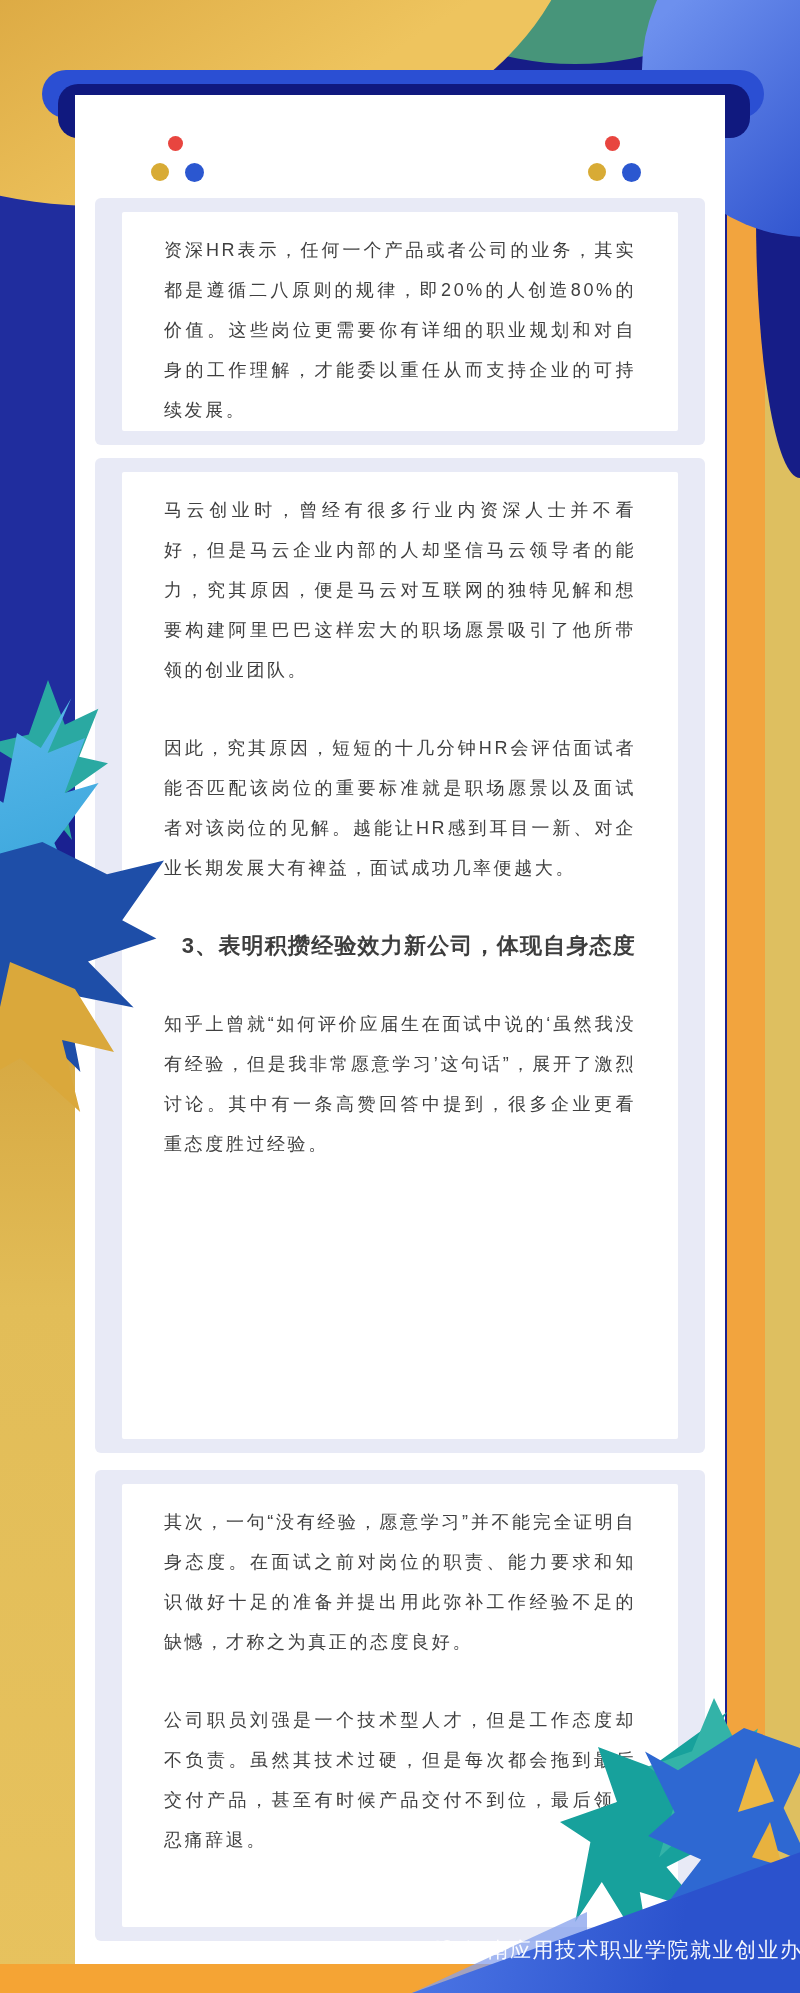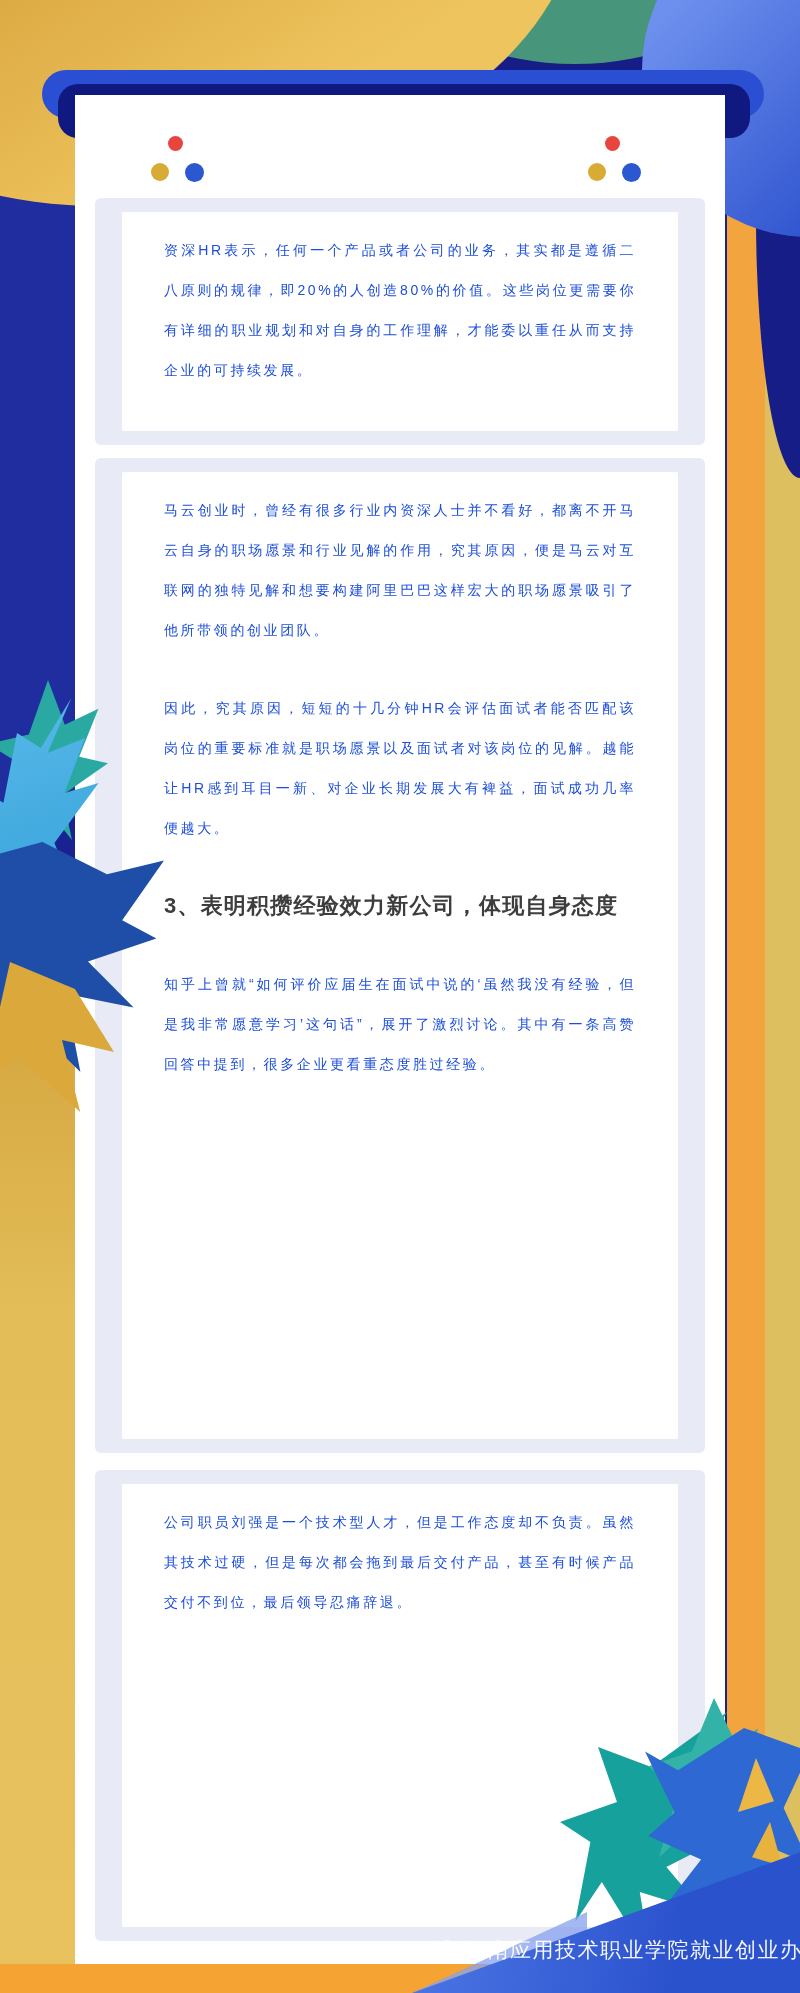--- a/index.html
+++ b/index.html
@@ -38,25 +38,25 @@
   .card{left:75px;top:95px;width:650px;height:1873px;background:#ffffff;z-index:7;}
   .dot{position:absolute;border-radius:50%;}
   .dot.red{width:15px;height:15px;background:#e8453f;}
   .dot.yellow{width:18px;height:18px;background:#d8ab35;}
   .dot.blue{width:19px;height:19px;background:#2b57d0;}
 
   .panel{position:absolute;left:20px;width:610px;background:#e8eaf6;border-radius:6px;
     padding:14px 27px;box-sizing:border-box;}
   .panel-inner{width:100%;height:100%;background:#ffffff;border-radius:2px;
     padding:18px 42px;box-sizing:border-box;overflow:hidden;}
-  .panel-inner p{margin:0 0 38px 0;font-size:14px;line-height:40px;letter-spacing:2.6px;
-    color:#1d4ed8;text-align:justify;}
+  .panel-inner p{margin:0 0 38px 0;font-size:18px;line-height:40px;letter-spacing:2.6px;
+    color:#404040;text-align:justify;}
   .panel-inner p:last-child{margin-bottom:0;}
   .panel-inner h3{margin:0 0 38px 0;font-size:22px;line-height:40px;letter-spacing:1.2px;
-    color:#3d3d3d;font-weight:700;text-align:left;}
+    color:#3d3d3d;font-weight:700;text-align:right;}
   .panel-1{top:103px;height:247px;}
   .panel-2{top:363px;height:995px;}
   .panel-3{top:1375px;height:471px;}
 
   
   .leaf{z-index:8;}
   .leaf-teal-l{left:-12px;top:680px;width:120px;height:160px;background:#2aa9a2;
     clip-path:polygon(50% 0,64% 28%,92% 18%,76% 48%,100% 52%,62% 72%,70% 100%,38% 70%,8% 86%,26% 52%,0 40%,34% 34%);}
   .leaf-lblue-l{left:-34px;top:698px;width:170px;height:250px;
     background:linear-gradient(160deg,#5ab9ea,#2e9ed6);
@@ -124,29 +124,30 @@
     </div>
 
     <section class="panel panel-1">
       <div class="panel-inner">
         <p>资深HR表示，任何一个产品或者公司的业务，其实都是遵循二八原则的规律，即20%的人创造80%的价值。这些岗位更需要你有详细的职业规划和对自身的工作理解，才能委以重任从而支持企业的可持续发展。</p>
       </div>
     </section>
 
     <section class="panel panel-2">
       <div class="panel-inner">
-        <p>马云创业时，曾经有很多行业内资深人士并不看好，都离不开马云自身的职场愿景和行业见解的作用，究其原因，便是马云对互联网的独特见解和想要构建阿里巴巴这样宏大的职场愿景吸引了他所带领的创业团队。</p>
+        <p>马云创业时，曾经有很多行业内资深人士并不看好，但是马云企业内部的人却坚信马云领导者的能力，究其原因，便是马云对互联网的独特见解和想要构建阿里巴巴这样宏大的职场愿景吸引了他所带领的创业团队。</p>
         <p>因此，究其原因，短短的十几分钟HR会评估面试者能否匹配该岗位的重要标准就是职场愿景以及面试者对该岗位的见解。越能让HR感到耳目一新、对企业长期发展大有裨益，面试成功几率便越大。</p>
         <h3>3、表明积攒经验效力新公司，体现自身态度</h3>
         <p>知乎上曾就“如何评价应届生在面试中说的‘虽然我没有经验，但是我非常愿意学习’这句话”，展开了激烈讨论。其中有一条高赞回答中提到，很多企业更看重态度胜过经验。</p>
       </div>
     </section>
 
     <section class="panel panel-3">
       <div class="panel-inner">
+        <p>其次，一句“没有经验，愿意学习”并不能完全证明自身态度。在面试之前对岗位的职责、能力要求和知识做好十足的准备并提出用此弥补工作经验不足的缺憾，才称之为真正的态度良好。</p>
         <p>公司职员刘强是一个技术型人才，但是工作态度却不负责。虽然其技术过硬，但是每次都会拖到最后交付产品，甚至有时候产品交付不到位，最后领导忍痛辞退。</p>
       </div>
     </section>
   </div>
 
   <div class="abs leaf leaf-teal-l"></div>
   <div class="abs leaf leaf-lblue-l"></div>
   <div class="abs leaf leaf-dblue-l"></div>
   <div class="abs leaf leaf-gold-l"></div>
 

